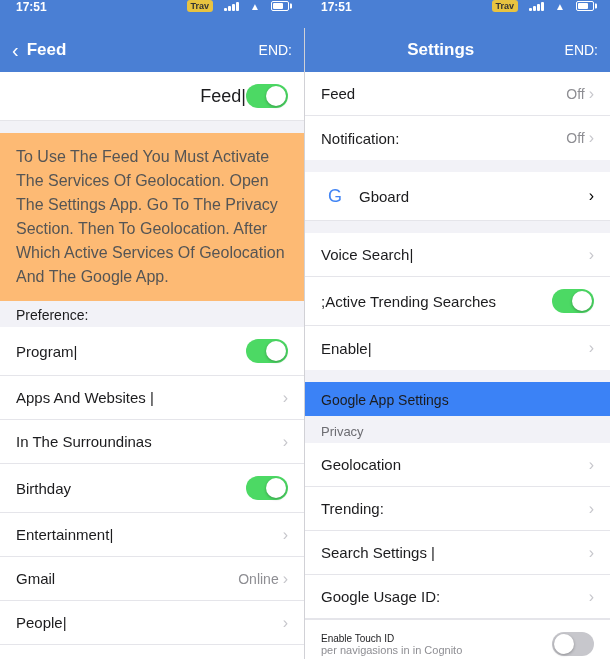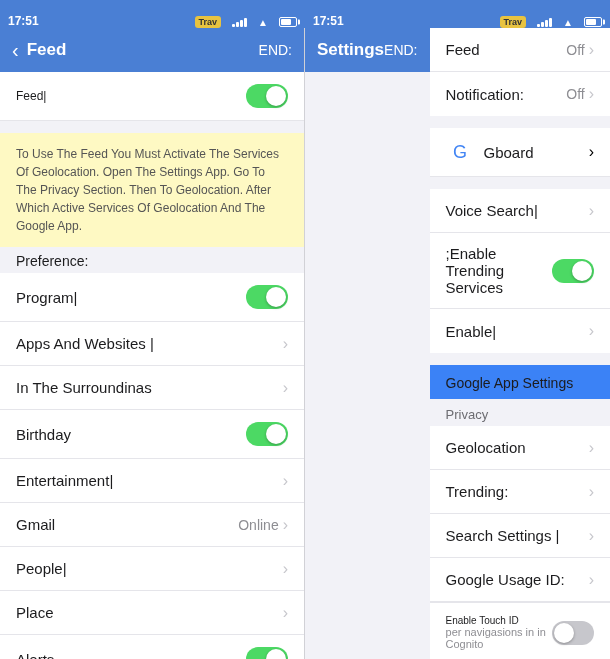--- a/index.html
+++ b/index.html
@@ -16,23 +16,23 @@
     
     .status-bars {
       display: flex;
       width: 100%;
       height: 28px;
     }
     .status-bar {
       flex: 1;
       background: #4a7fd4;
       display: flex;
-      align-items: flex-end;
+      align-items: flex-start;
       justify-content: space-between;
-      padding: 0 8px;
+      padding: 0 16px;
       color: white;
       font-size: 11px;
       font-weight: 600;
     }
     .status-bar-right {
       background: #4a7fd4;
     }
     .status-bar .time { font-size: 12px; font-weight: bold; }
     .status-icons {
       display: flex;
@@ -100,21 +100,21 @@
       display: flex;
       flex-direction: column;
       background: #f2f2f7;
       border-right: 1px solid #d1d1d6;
     }
 
     
     .right-panel {
       width: 305px;
       display: flex;
-      flex-direction: row;
+      flex-direction: column;
       background: #f2f2f7;
     }
 
     
     .nav-bar {
       background: #4a7fd4;
       height: 44px;
       display: flex;
       align-items: center;
       padding: 0 12px;
@@ -202,38 +202,39 @@
       margin-right: 4px;
     }
     .list-item .chevron {
       color: #c7c7cc;
       font-size: 16px;
     }
 
     
     .info-text {
       padding: 12px 16px;
-      font-size: 12px;
+      font-size: 16px;
       color: #555;
       line-height: 1.5;
-      background: #fef9c3;
+      background: #fdba74;
     }
 
     
     .feed-toggle-row {
       display: flex;
       align-items: center;
       padding: 12px 16px;
       background: white;
       border-bottom: 1px solid #e5e5ea;
     }
     .feed-toggle-row .item-label {
       flex: 1;
-      font-size: 12px;
+      font-size: 18px;
       color: #1c1c1e;
+      text-align: right;
     }
 
     
     .preference-label {
       padding: 6px 16px 4px;
       font-size: 14px;
       color: #1c1c1e;
       font-weight: 500;
     }
 
@@ -463,21 +464,21 @@
           <span class="chevron">›</span>
         </div>
       </div>
 
       <div class="list-group">
         <div class="list-item">
           <span class="item-label">Voice Search|</span>
           <span class="chevron">›</span>
         </div>
         <div class="trending-row">
-          <span class="trending-label">;Enable Trending Services</span>
+          <span class="trending-label">;Active Trending Searches</span>
           <div class="toggle on">
             <div class="toggle-knob"></div>
           </div>
         </div>
         <div class="list-item">
           <span class="item-label">Enable|</span>
           <span class="chevron">›</span>
         </div>
       </div>
 

